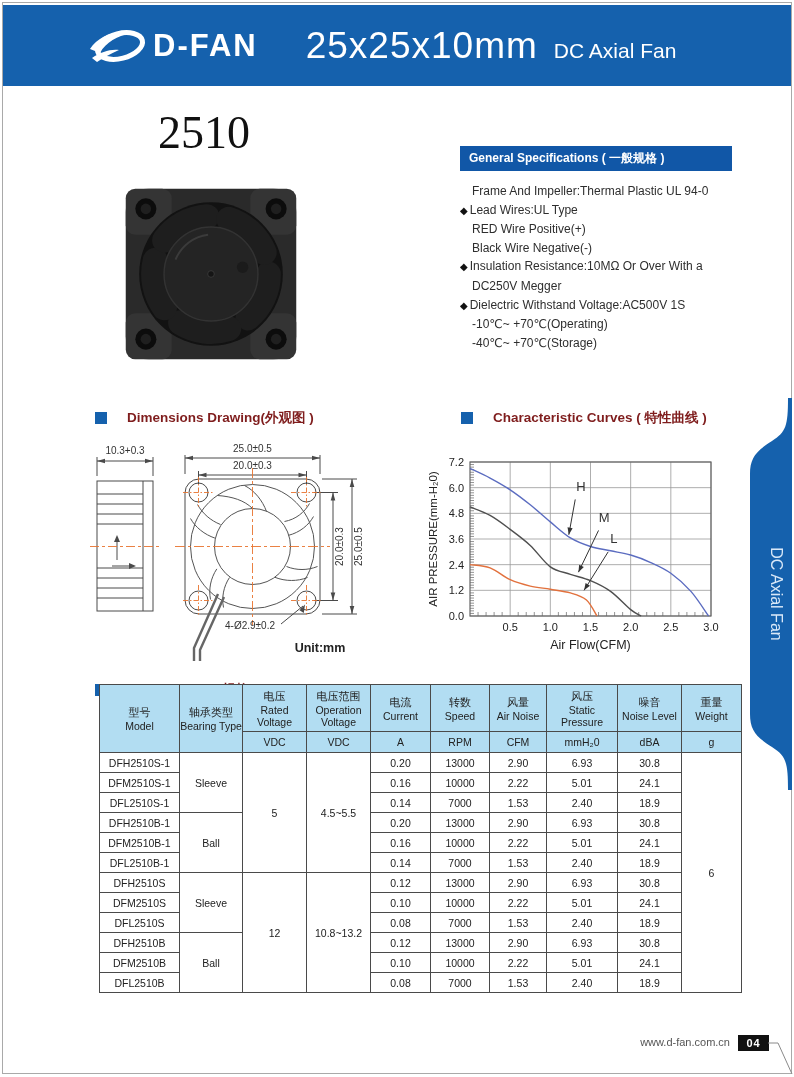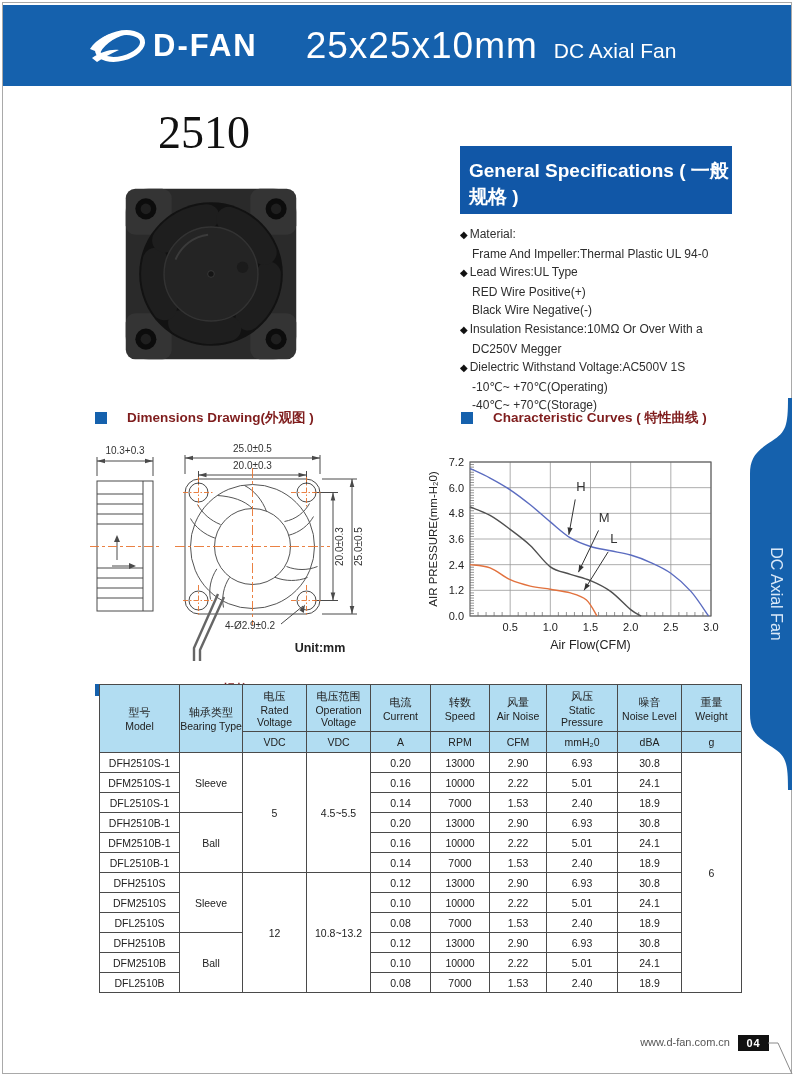--- a/index.html
+++ b/index.html
@@ -13,22 +13,22 @@
   .brand{color:#fff;font-size:31px;font-weight:bold;letter-spacing:2px;}
   .titlewrap{display:flex;align-items:baseline;margin-left:48px;gap:16px;}
   .doc-title{color:#fff;font-size:37px;letter-spacing:1px;}
   .doc-subtitle{color:#fff;font-size:21px;}
   
   .product-title{position:absolute;left:158px;top:106px;font-size:46px;color:#111;
                  font-family:"Liberation Serif","DejaVu Serif",serif;}
   .fan-photo{position:absolute;left:120px;top:183px;}
   
   .gspecs{position:absolute;left:460px;top:146px;width:278px;}
-  .gspecs-title{background:#1157a7;color:#fff;font-size:19px;font-weight:bold;
-                padding:12px 0 4px 9px;width:263px;}
+  .gspecs-title{background:#1157a7;color:#fff;font-size:12px;font-weight:bold;
+                padding:4px 0 4px 9px;width:263px;}
   .gspecs-list{margin-top:11px;font-size:12px;color:#2e2e2e;line-height:18.6px;}
   .gs-line{white-space:nowrap;}
   .gs-line .diamond{font-size:10px;margin-right:2px;color:#111;}
   .gs-line.cont{padding-left:12px;}
   
   .section-title{position:absolute;display:flex;align-items:center;gap:20px;
                  font-size:13.5px;font-weight:bold;color:#7f1d1d;}
   .blue-sq{width:12px;height:12px;background:#1561ad;display:inline-block;}
   
   .dims-svg{position:absolute;left:90px;top:428px;}
@@ -102,21 +102,20 @@
       <circle cx="163" cy="27" r="5.5" fill="#1f1f1f"></circle>
     <circle cx="27" cy="163" r="11" fill="#0c0c0c"></circle>
       <circle cx="27" cy="163" r="5.5" fill="#1f1f1f"></circle>
     <circle cx="163" cy="163" r="11" fill="#0c0c0c"></circle>
       <circle cx="163" cy="163" r="5.5" fill="#1f1f1f"></circle>
   </svg>
 
   <div class="gspecs">
     <div class="gspecs-title">General Specifications ( 一般规格 )</div>
     <div class="gspecs-list" id="gspecs-list">
-        <div class="gs-line"><span class="diamond">◆</span>Material:</div>
         <div class="gs-line cont">Frame And Impeller:Thermal Plastic UL 94-0</div>
         <div class="gs-line"><span class="diamond">◆</span>Lead Wires:UL Type</div>
         <div class="gs-line cont">RED Wire Positive(+)</div>
         <div class="gs-line cont">Black Wire Negative(-)</div>
         <div class="gs-line"><span class="diamond">◆</span>Insulation Resistance:10MΩ Or Over With a</div>
         <div class="gs-line cont">DC250V Megger</div>
         <div class="gs-line"><span class="diamond">◆</span>Dielectric Withstand Voltage:AC500V 1S</div>
         <div class="gs-line cont">-10℃~ +70℃(Operating)</div>
         <div class="gs-line cont">-40℃~ +70℃(Storage)</div>
       </div>

